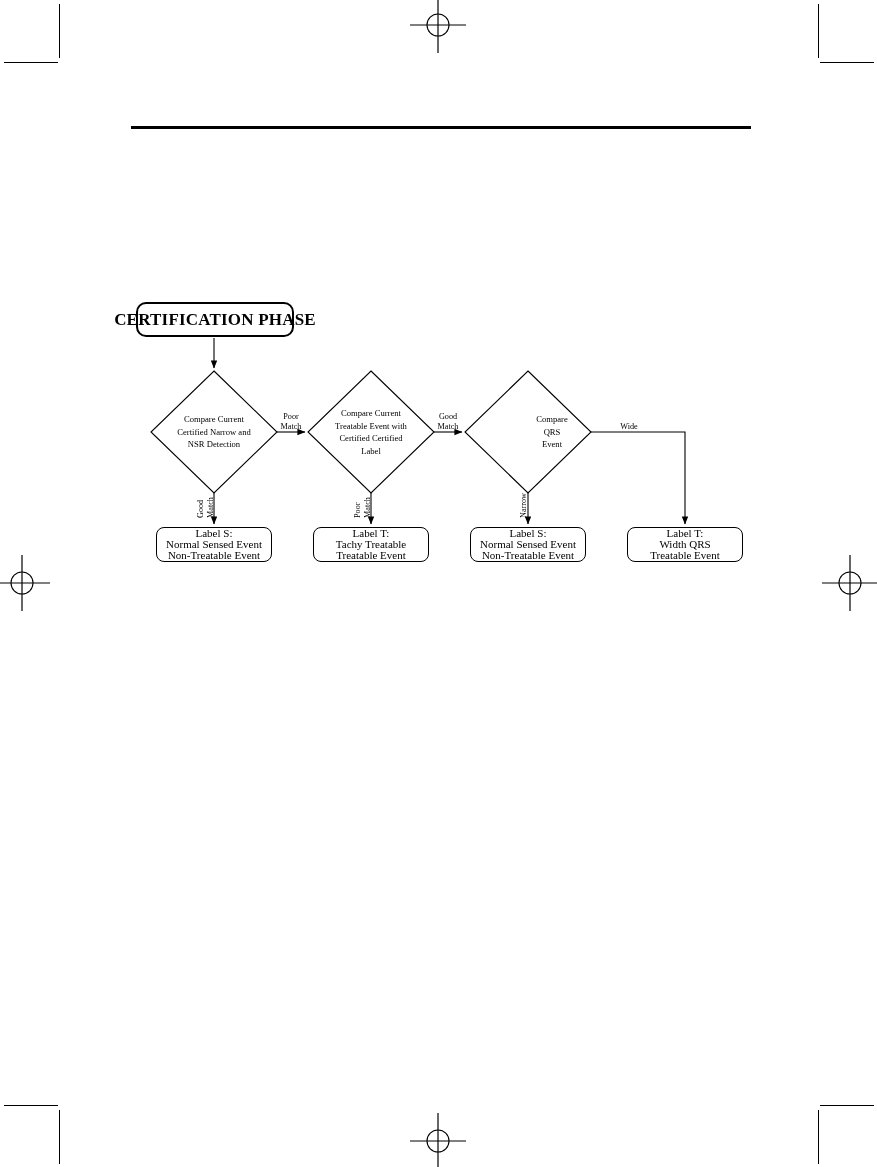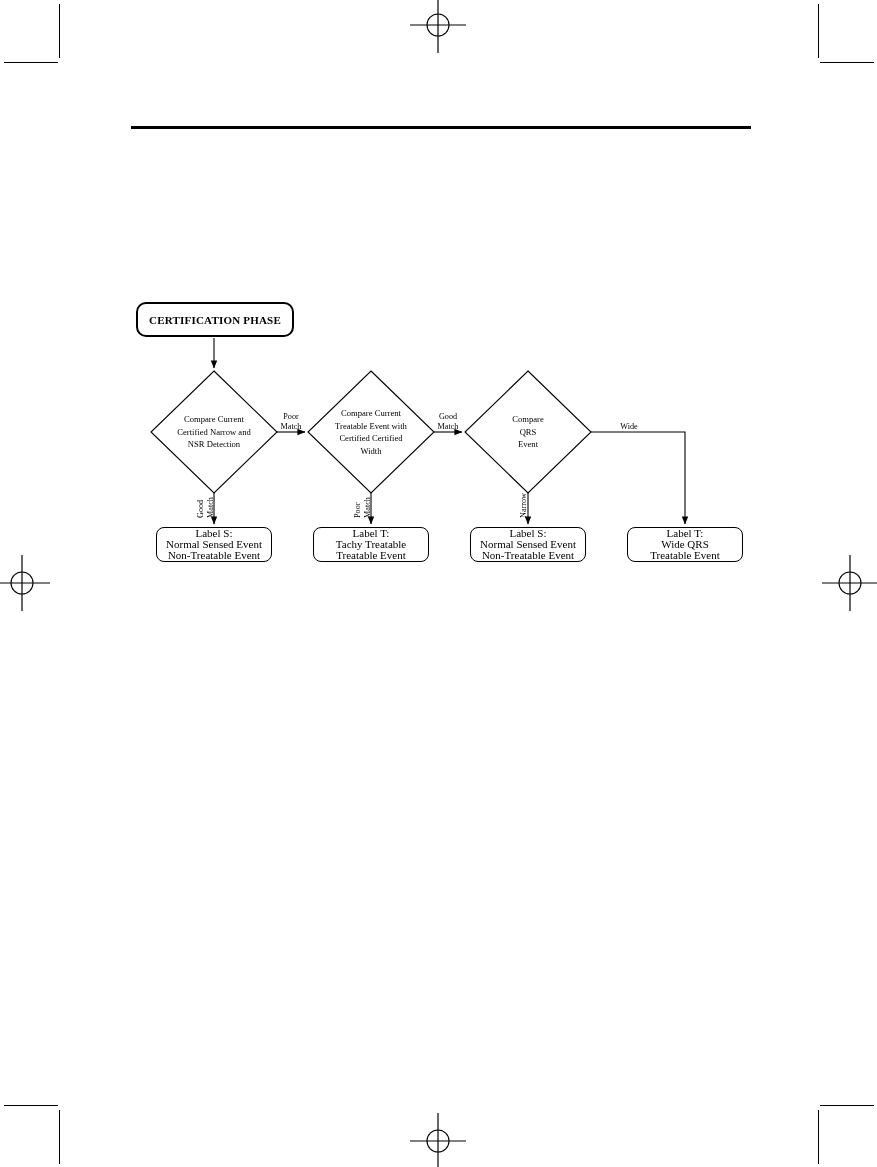--- a/index.html
+++ b/index.html
@@ -72,21 +72,21 @@
   .title-box {
     left: 136px;
     top: 302px;
     width: 158px;
     height: 35px;
     border-width: 2.2px;
     border-radius: 10px;
   }
   .title-box .label {
     font-weight: bold;
-    font-size: 11px;
+    font-size: 17px;
     letter-spacing: 0.2px;
     white-space: nowrap;
   }
 
   .result-box {
     width: 116px;
     height: 35px;
     top: 527px;
     border-radius: 8px;
     border-width: 1.3px;
@@ -203,24 +203,24 @@
   <div class="dmd-text" style="left:144px; top:413px; width:140px;">
     <div class="line">Compare Current</div>
     <div class="line">Certified Narrow and</div>
     <div class="line">NSR Detection</div>
   </div>
 
   <div class="dmd-text" style="left:301px; top:407px; width:140px;">
     <div class="line">Compare Current</div>
     <div class="line">Treatable Event with</div>
     <div class="line">Certified Certified</div>
-    <div class="line">Width</div>
-  </div>
-
-  <div class="dmd-text" style="left:458px; top:413px; width:140px;">
+    <div class="line">Label</div>
+  </div>
+
+  <div class="dmd-text" style="left:482px; top:413px; width:140px;">
     <div class="line">Compare</div>
     <div class="line">QRS</div>
     <div class="line">Event</div>
   </div>
 
   <div class="edge-label" style="left:261px; top:412px; width:60px;">
     <div>Poor</div>
     <div>Match</div>
   </div>
 
@@ -260,17 +260,17 @@
   </div>
 
   <div class="rbox result-box" style="left:470px;">
     <span class="line">Label S:</span>
     <span class="line">Normal Sensed Event</span>
     <span class="line">Non-Treatable Event</span>
   </div>
 
   <div class="rbox result-box" style="left:627px;">
     <span class="line">Label T:</span>
-    <span class="line">Wide QRS</span>
+    <span class="line">Width QRS</span>
     <span class="line">Treatable Event</span>
   </div>
 
 </div>
 
 </body></html>

